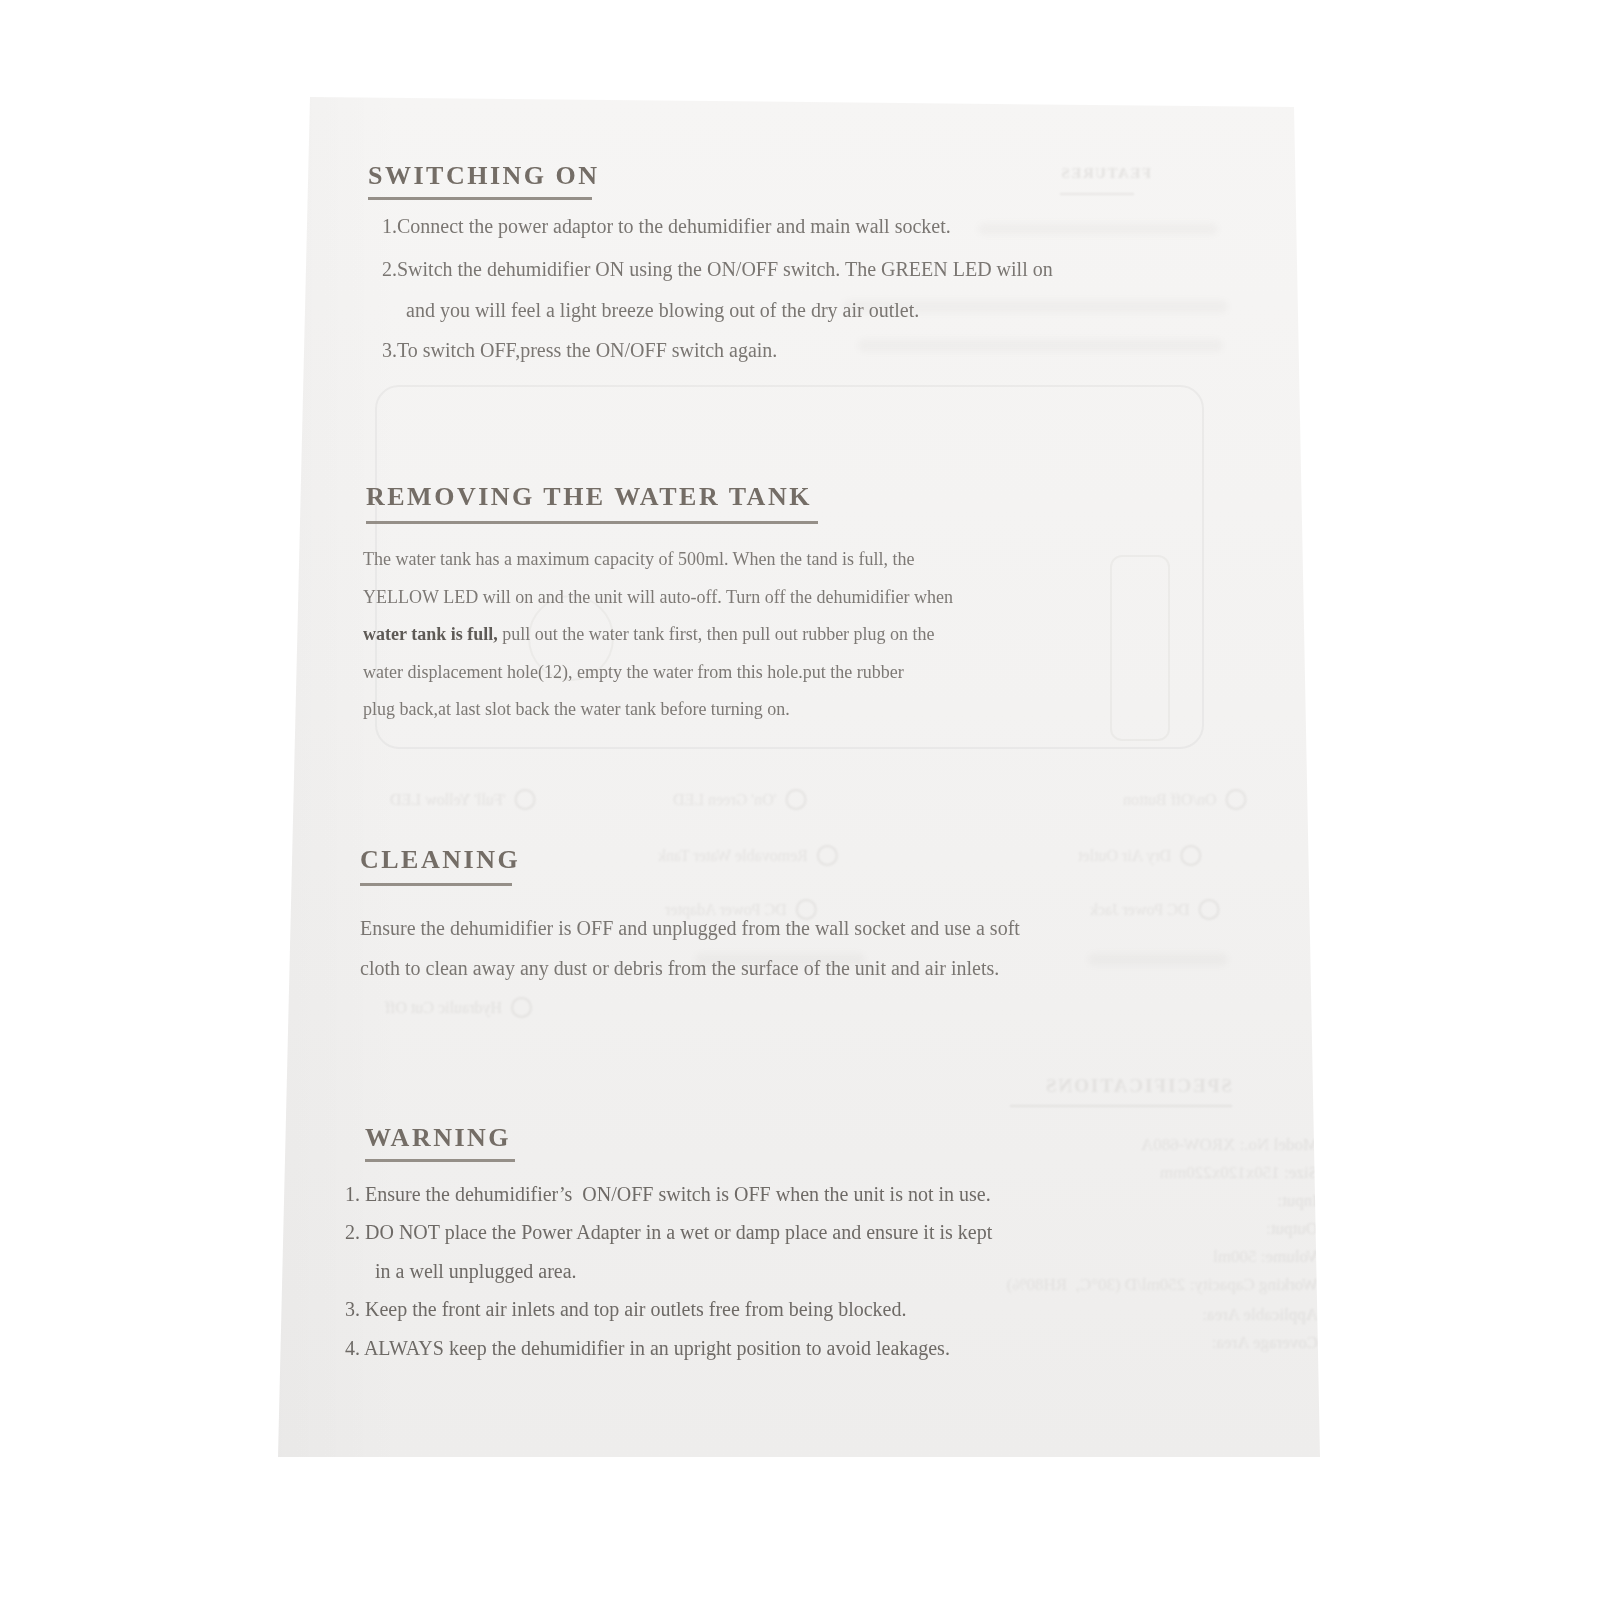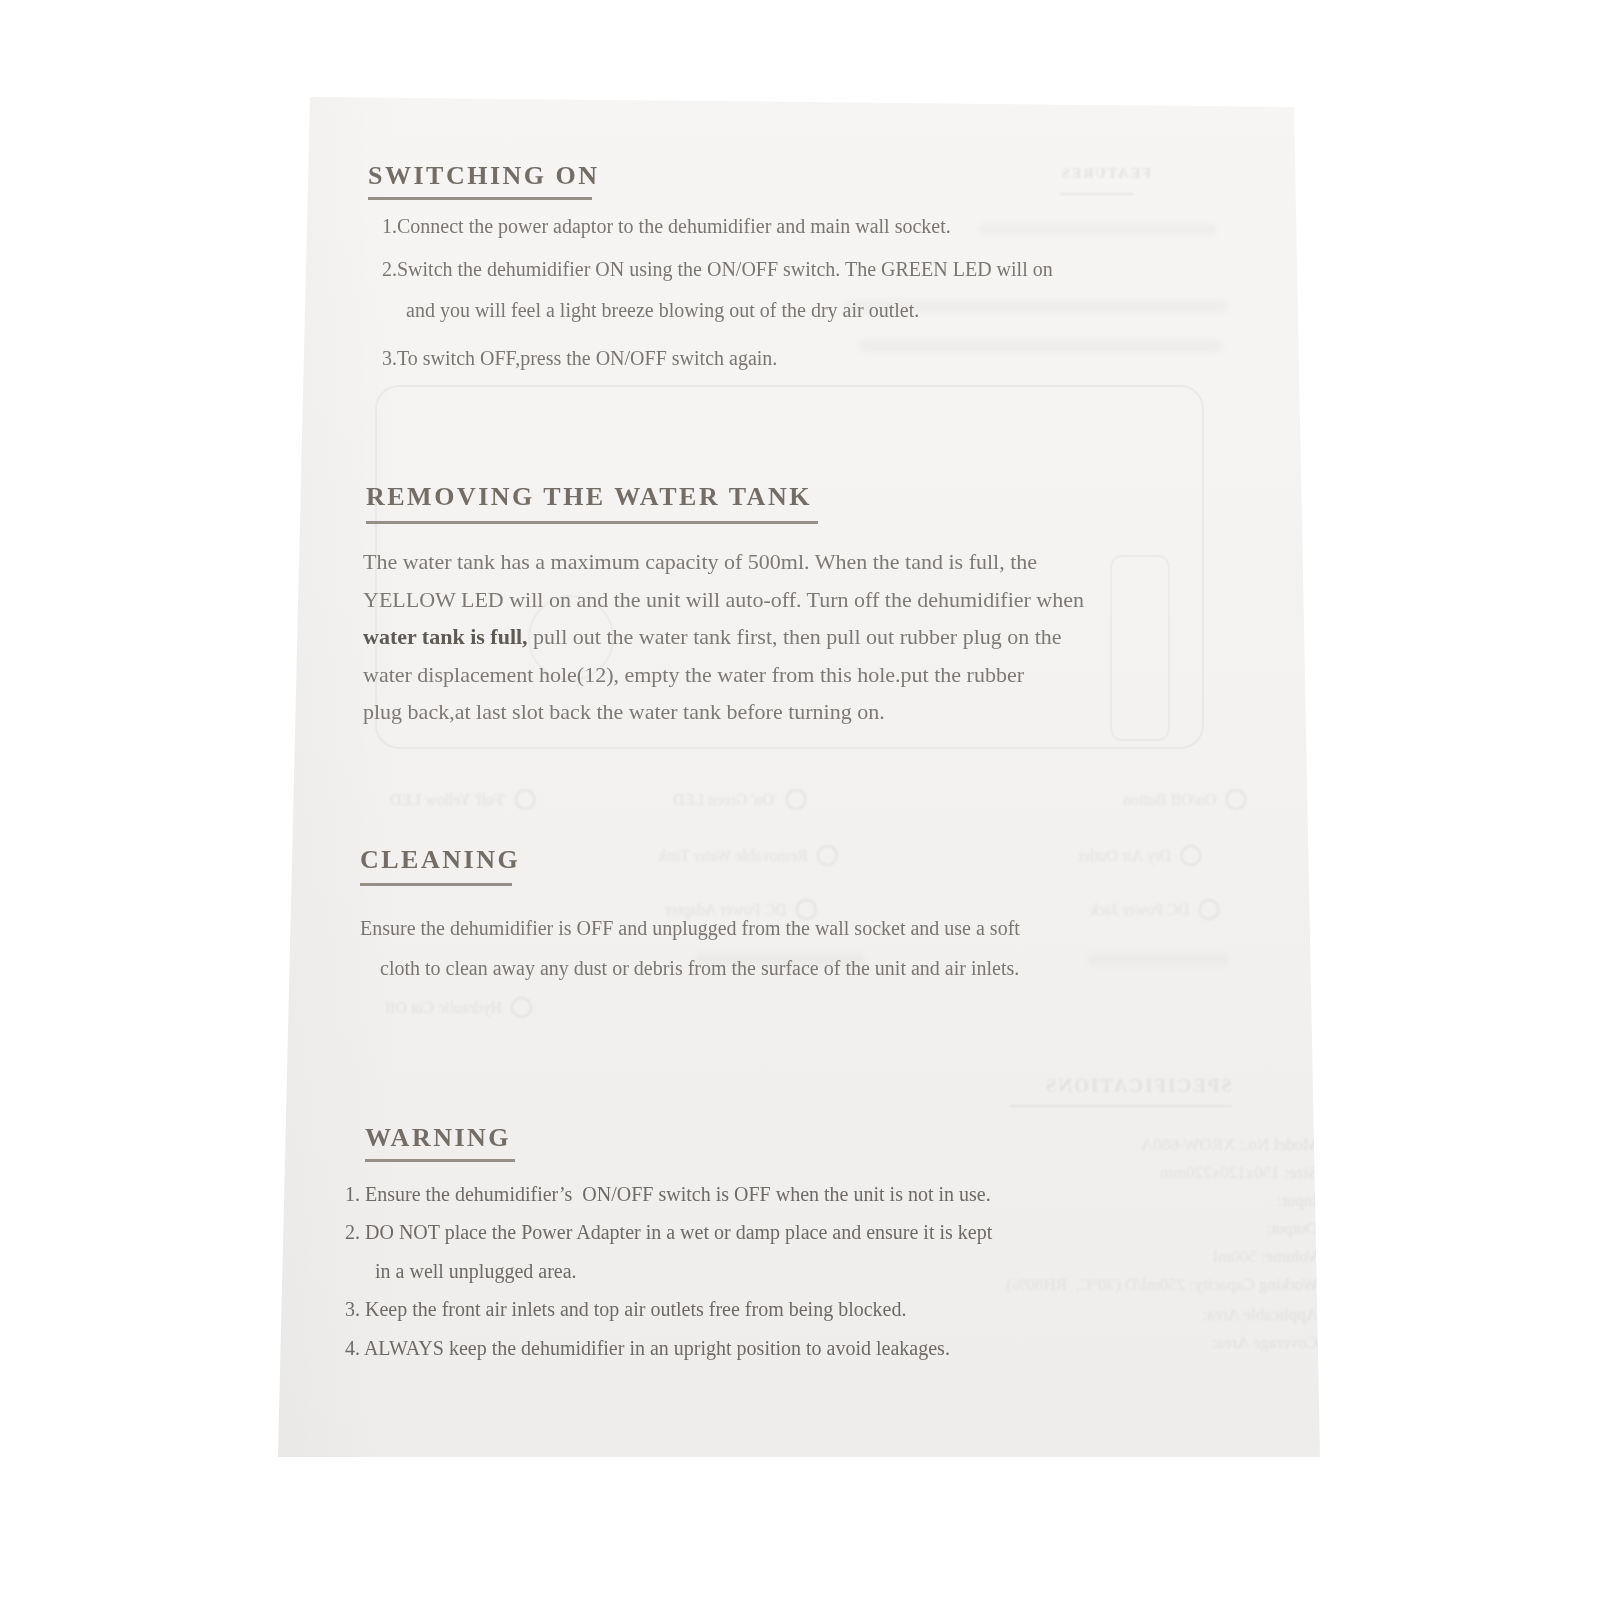--- a/index.html
+++ b/index.html
@@ -14,21 +14,21 @@
     background:
       linear-gradient(90deg, rgba(0,0,0,0.018) 0%, rgba(0,0,0,0) 12%),
       linear-gradient(180deg,#f6f5f4 0%,#f3f2f1 45%,#eeedec 100%);
     clip-path:polygon(32px 0px, 1016px 10px, 1042px 1360px, 0px 1360px);
   }
   
   .content{position:absolute;inset:0;z-index:2;filter:blur(0.3px);}
   .h{position:absolute;font-weight:bold;font-size:26px;letter-spacing:2.5px;color:#746d66;white-space:pre;}
   .u{position:absolute;height:3px;background:#8b847c;opacity:.9;}
   .ln{position:absolute;white-space:pre;font-size:20px;color:#7a7672;}
-  .rm{font-size:22px;color:#7d7975;}
+  .rm{font-size:18px;color:#7d7975;}
   .wa{color:#6e6a66;}
   .b{font-weight:bold;color:#5e5a56;}
   
   .bleed{position:absolute;inset:0;z-index:1;color:#86817b;}
   .bl-mirror{position:absolute;transform:scaleX(-1);white-space:pre;
     font-weight:bold;font-size:15px;letter-spacing:1.5px;opacity:.16;filter:blur(1.2px);}
   .bl-underline{position:absolute;height:2px;background:currentColor;opacity:.13;filter:blur(1.2px);}
   .smudge{position:absolute;background:currentColor;opacity:.05;filter:blur(3px);border-radius:6px;}
   .diagram-box{position:absolute;border:2px solid rgba(120,114,108,.07);border-radius:24px;}
   .diagram-circle{position:absolute;border:2px solid rgba(120,114,108,.06);border-radius:50%;}
@@ -111,34 +111,34 @@
       </div>
     </div>
 
     <div class="content">
 
       <div class="h" style="left:90px;top:64px;">SWITCHING ON</div>
       <div class="u" style="left:90px;top:100px;width:224px;"></div>
       <div class="ln" style="left:104px;top:118px;">1.Connect the power adaptor to the dehumidifier and main wall socket.</div>
       <div class="ln" style="left:104px;top:161px;">2.Switch the dehumidifier ON using the ON/OFF switch. The GREEN LED will on</div>
       <div class="ln" style="left:128px;top:202px;">and you will feel a light breeze blowing out of the dry air outlet.</div>
-      <div class="ln" style="left:104px;top:242px;margin-top:8px;">3.To switch OFF,press the ON/OFF switch again.</div>
+      <div class="ln" style="left:104px;top:242px;">3.To switch OFF,press the ON/OFF switch again.</div>
 
       <div class="h" style="left:88px;top:385px;">REMOVING THE WATER TANK</div>
       <div class="u" style="left:88px;top:424px;width:452px;"></div>
       <div class="ln rm" style="left:85px;top:452px;">The water tank has a maximum capacity of 500ml. When the tand is full, the</div>
       <div class="ln rm" style="left:85px;top:527px;"><span class="b">water tank is full,</span><span> pull out the water tank first, then pull out rubber plug on the</span></div>
       <div class="ln rm" style="left:85px;top:490px;">YELLOW LED will on and the unit will auto-off. Turn off the dehumidifier when</div>
       <div class="ln rm" style="left:85px;top:565px;">water displacement hole(12), empty the water from this hole.put the rubber</div>
       <div class="ln rm" style="left:85px;top:602px;">plug back,at last slot back the water tank before turning on.</div>
 
       <div class="h" style="left:82px;top:748px;">CLEANING</div>
       <div class="u" style="left:82px;top:786px;width:152px;"></div>
       <div class="ln" style="left:82px;top:820px;text-align:center;">Ensure the dehumidifier is OFF and unplugged from the wall socket and use a soft</div>
-      <div class="ln" style="left:82px;top:860px;margin-left:20px;">cloth to clean away any dust or debris from the surface of the unit and air inlets.</div>
+      <div class="ln" style="left:82px;top:860px;">cloth to clean away any dust or debris from the surface of the unit and air inlets.</div>
 
       <div class="h" style="left:87px;top:1026px;">WARNING</div>
       <div class="u" style="left:87px;top:1062px;width:150px;"></div>
       <div class="ln wa" style="left:67px;top:1086px;text-align:right;">1. Ensure the dehumidifier’s  ON/OFF switch is OFF when the unit is not in use.</div>
       <div class="ln wa" style="left:67px;top:1124px;">2. DO NOT place the Power Adapter in a wet or damp place and ensure it is kept</div>
       <div class="ln wa" style="left:97px;top:1163px;">in a well unplugged area.</div>
       <div class="ln wa" style="left:67px;top:1201px;">3. Keep the front air inlets and top air outlets free from being blocked.</div>
       <div class="ln wa" style="left:67px;top:1240px;">4. ALWAYS keep the dehumidifier in an upright position to avoid leakages.</div>
     </div>
 

